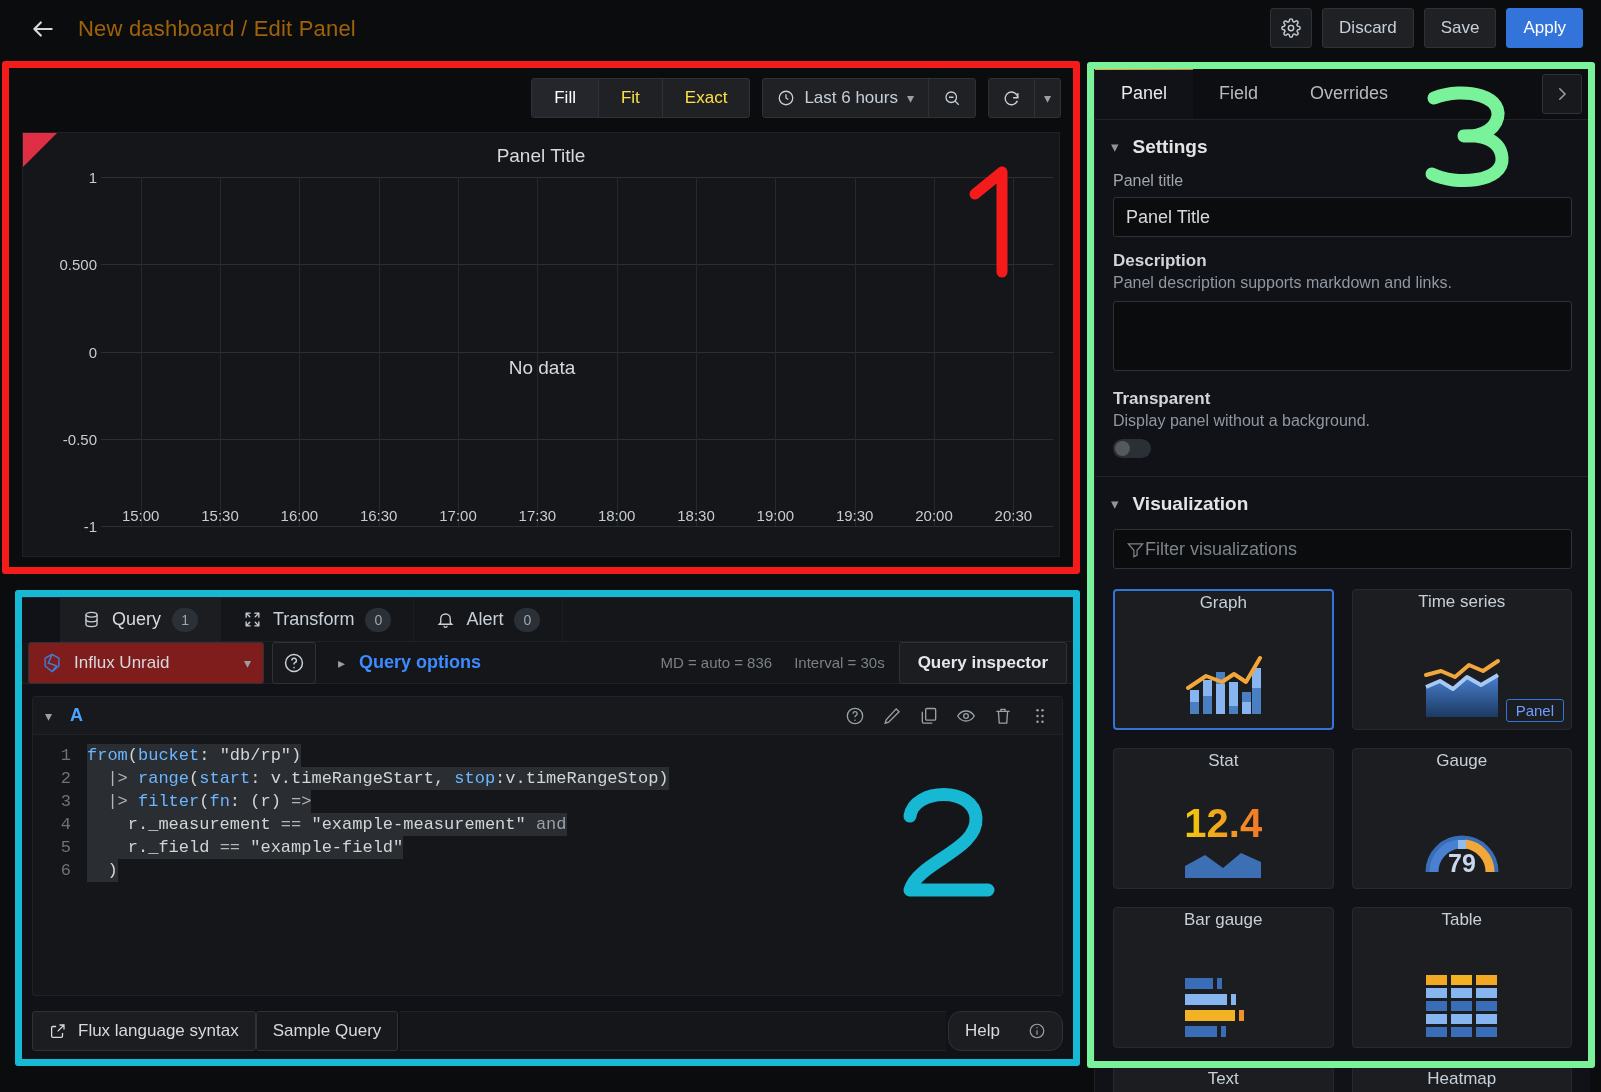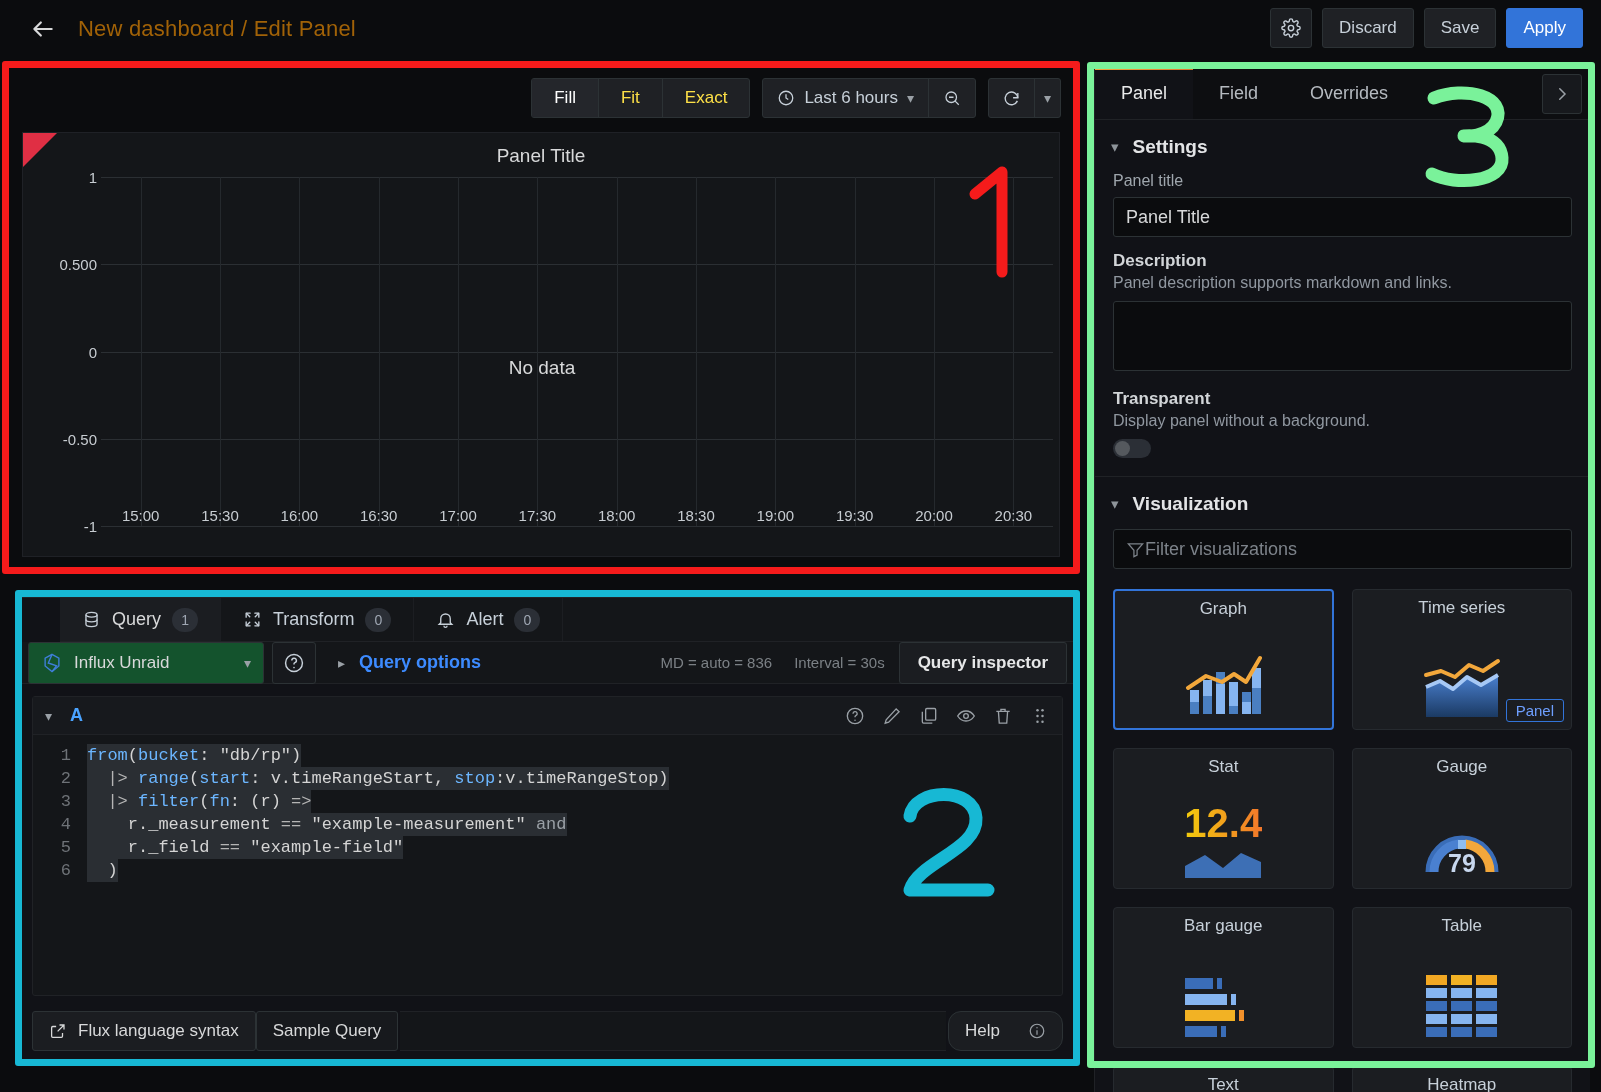--- a/index.html
+++ b/index.html
@@ -65,21 +65,21 @@
 
   
   .query-pane { position: absolute; left: 22px; top: 597px; width: 1051px; height: 462px; background: #111217; border-top: 1px solid #202226; }
   .qtabs { display: flex; align-items: stretch; height: 44px; background: #141619; border-bottom: 1px solid #202226; margin-left: 38px; }
   .qtab { display: flex; align-items: center; gap: 11px; padding: 0 22px; font-size: 18px; color: #c7d0d9; cursor: pointer; border-right: 1px solid #1c1e22; }
   .qtab.active { background: #1b1d21; color: #d8d9da; }
   .qtab svg { width: 19px; height: 19px; }
   .qcount { display: inline-flex; align-items: center; justify-content: center; min-width: 26px; height: 24px; padding: 0 7px; border-radius: 12px; background: #2b2f36; color: #9fa7b3; font-size: 14px; }
 
   .qopts { display: flex; align-items: center; height: 42px; background: #141619; border-bottom: 1px solid #202226; }
-  .ds-picker { display: flex; align-items: center; gap: 11px; width: 236px; height: 42px; padding: 0 12px; background: #14532d; border: 1px solid #2c3235; border-radius: 3px; margin: 0 8px 0 6px; cursor: pointer; }
+  .ds-picker { display: flex; align-items: center; gap: 11px; width: 236px; height: 42px; padding: 0 12px; background: #7f1d1d; border: 1px solid #2c3235; border-radius: 3px; margin: 0 8px 0 6px; cursor: pointer; }
   .ds-picker .label { flex: 1; font-size: 17px; color: #d8d9da; }
   .q-help { width: 44px; height: 42px; display: flex; align-items: center; justify-content: center; background: #17191d; border: 1px solid #2c3235; border-radius: 3px; cursor: pointer; }
   .q-help svg { width: 22px; height: 22px; }
   .qopt-toggle { display: flex; align-items: center; gap: 14px; margin-left: 22px; cursor: pointer; }
   .qopt-toggle .txt { color: #3d8bff; font-size: 18px; font-weight: 600; }
   .qmeta { margin-left: auto; display: flex; align-items: center; gap: 22px; color: #7b8085; font-size: 15px; padding-right: 14px; }
   .qinspector { height: 42px; display: flex; align-items: center; padding: 0 18px; background: #1b1d21; border: 1px solid #2c3235; border-radius: 3px; font-size: 17px; color: #e6e7e8; font-weight: 600; margin-right: 6px; cursor: pointer; }
 
   .qrow { margin: 12px 10px 0 10px; background: #141619; border: 1px solid #202226; border-radius: 3px; height: 300px; position: relative; }
   .qrow-head { display: flex; align-items: center; height: 38px; padding: 0 12px; background: #17191d; border-bottom: 1px solid #202226; }
@@ -123,21 +123,21 @@
   .tarea { width: 100%; height: 70px; background: #0b0c0e; border: 1px solid #2c3235; border-radius: 3px; resize: none; }
   .toggle { width: 38px; height: 19px; border-radius: 10px; background: #2b2f36; position: relative; cursor: pointer; }
   .toggle .knob { position: absolute; left: 2px; top: 2px; width: 15px; height: 15px; border-radius: 50%; background: #55595e; }
 
   .filter-wrap { padding: 4px 18px 12px 18px; }
   .filter-box { display: flex; align-items: center; height: 40px; background: #0b0c0e; border: 1px solid #2c3235; border-radius: 3px; padding: 0 12px; }
   .filter-box .ph { color: #7d838a; font-size: 18px; }
   .filter-box svg { width: 19px; height: 19px; }
 
   .vgrid { display: grid; grid-template-columns: 1fr 1fr; gap: 18px; padding: 8px 18px 0 18px; }
-  .vcard { position: relative; height: 141px; background: #1b1d21; border: 1px solid #262a2f; border-radius: 4px; display: flex; flex-direction: column; align-items: center; padding-top: 8px; cursor: pointer; overflow: hidden; }
+  .vcard { position: relative; height: 141px; background: #1b1d21; border: 1px solid #262a2f; border-radius: 4px; display: flex; flex-direction: column; align-items: center; padding-top: 2px; cursor: pointer; overflow: hidden; }
   .vcard.selected { border: 2px solid #3274d9; }
   .vcard .vname { font-size: 17px; color: #c7d0d9; }
   .vcard .vart { flex: 1; display: flex; align-items: flex-end; justify-content: center; padding-bottom: 10px; }
   .vcard .vart svg { display: block; }
   .beta { position: absolute; right: 7px; bottom: 7px; border: 1px solid #3274d9; border-radius: 3px; color: #6e9fff; font-size: 15px; padding: 2px 9px; }
   .stat-num { font-size: 40px; font-weight: 700; background: linear-gradient(90deg,#f2cc0c,#f2772b); -webkit-background-clip: text; background-clip: text; color: transparent; line-height: 1; }
 </style>
 </head>
 <body>
 

